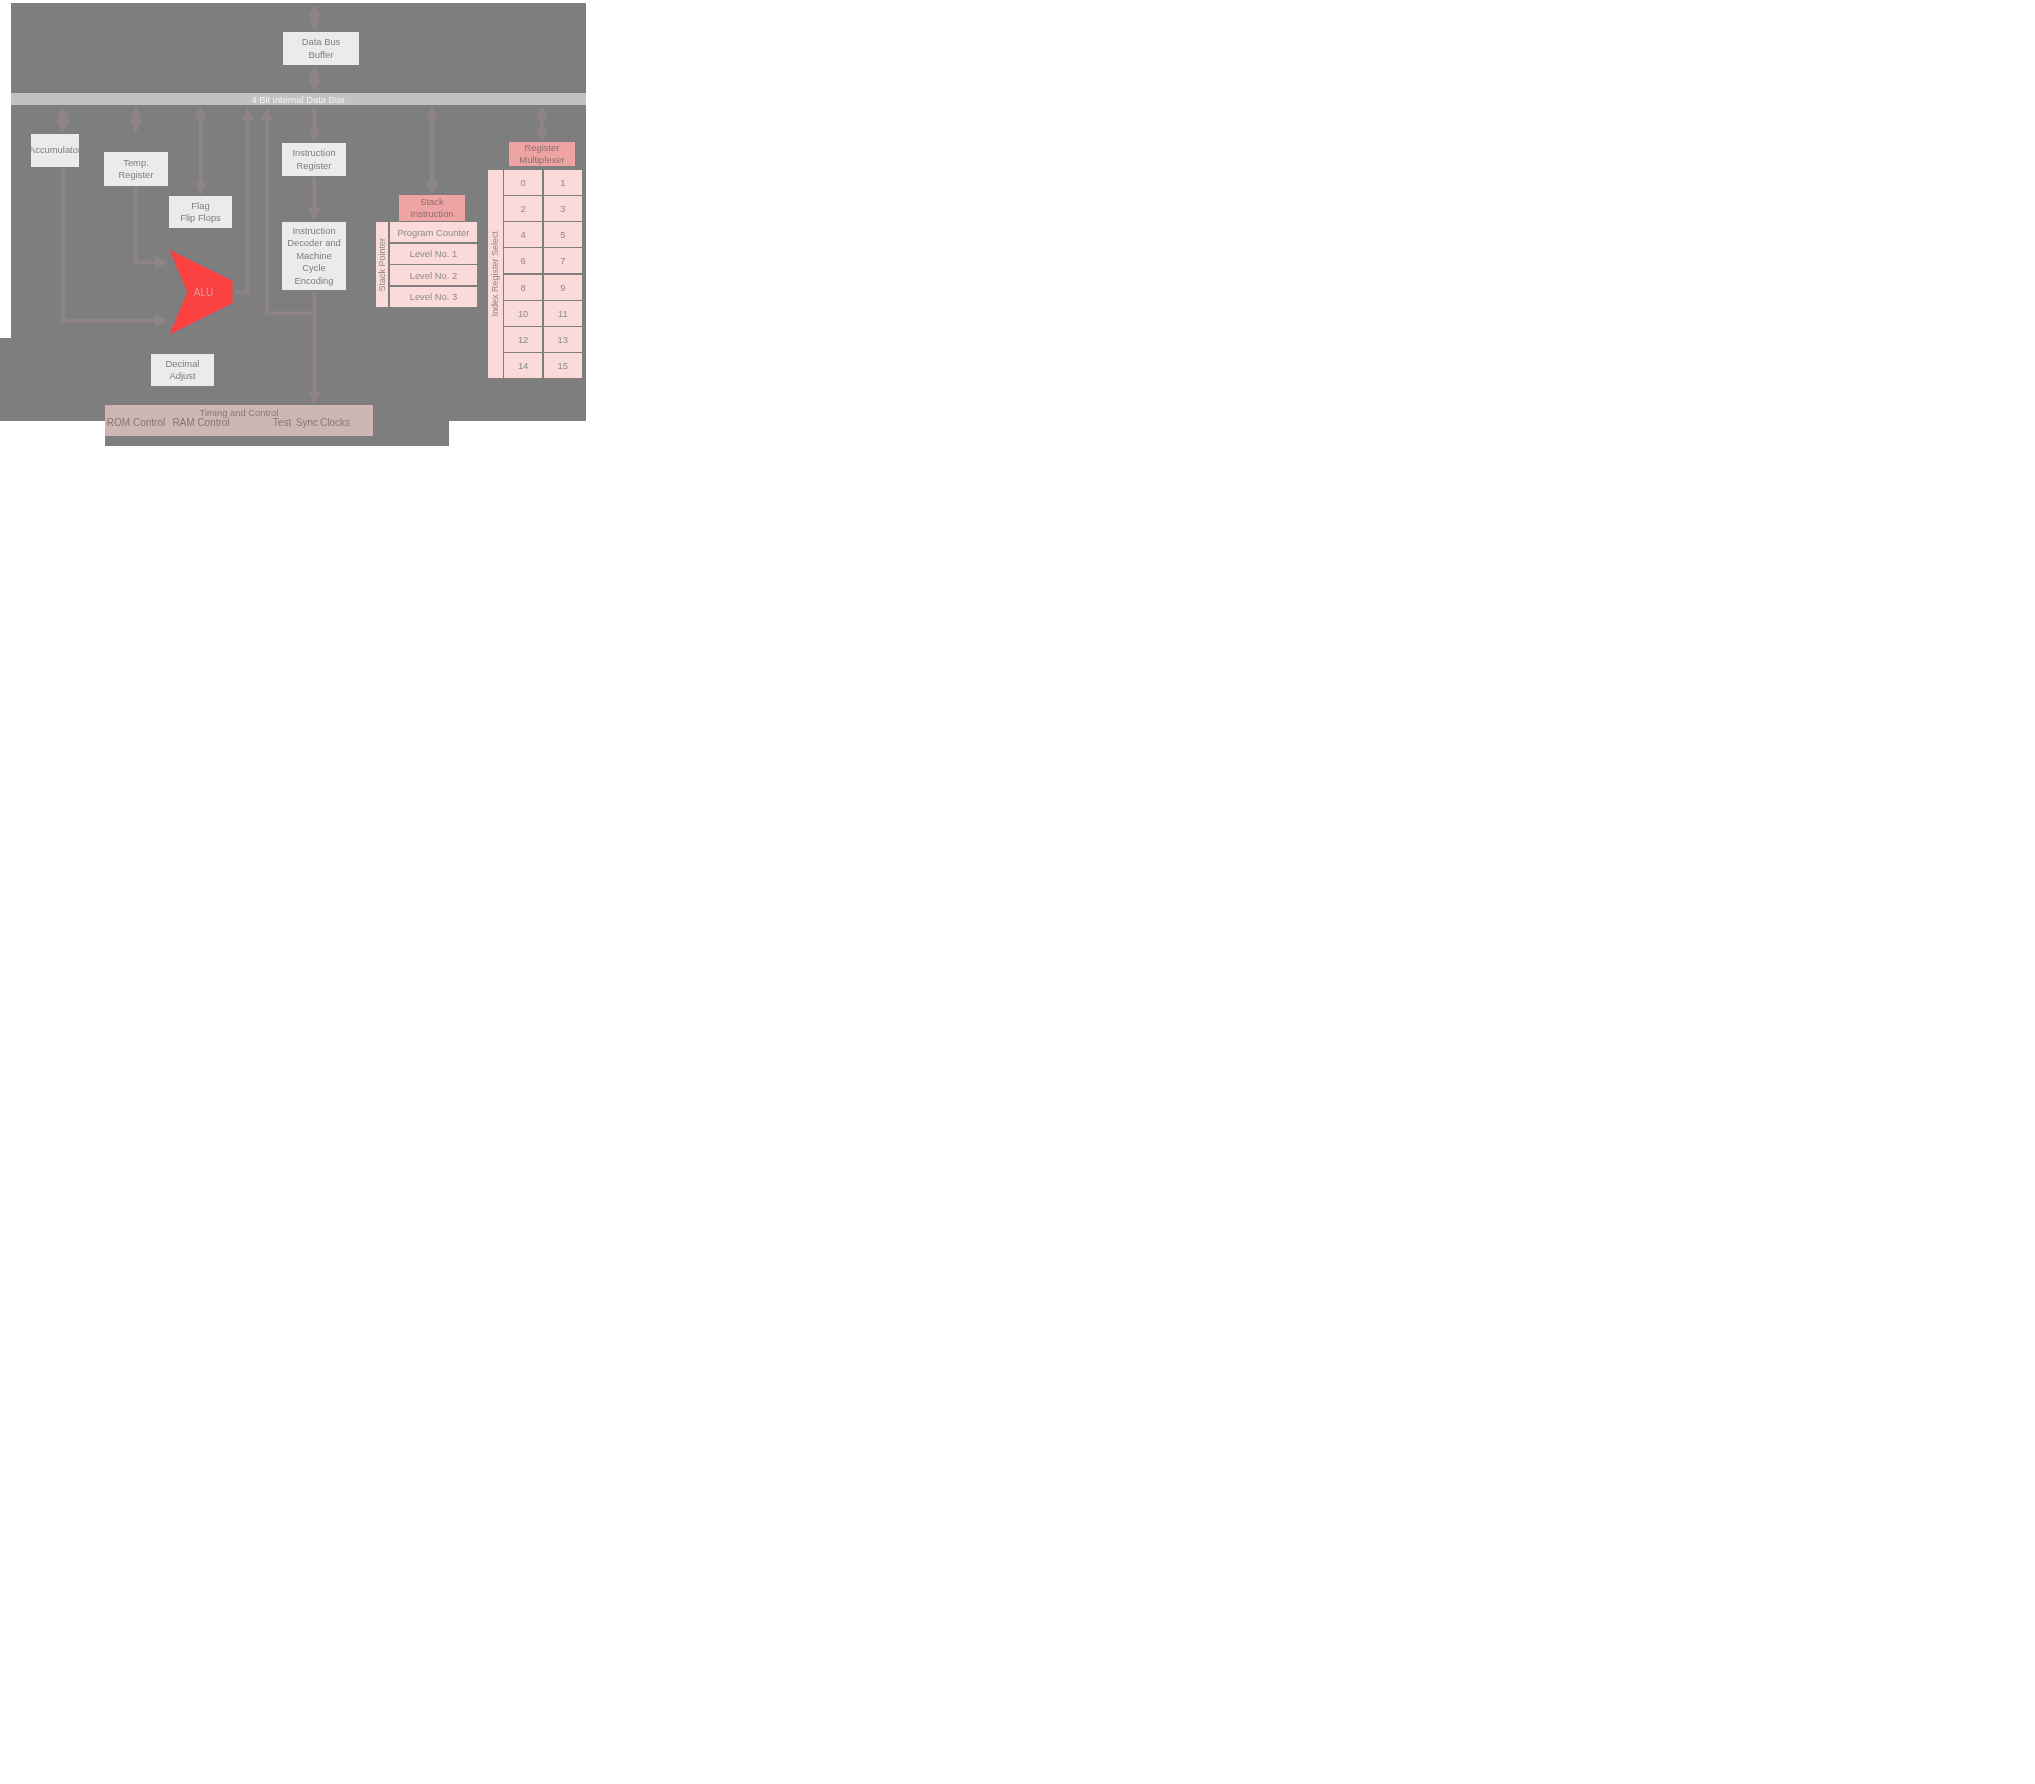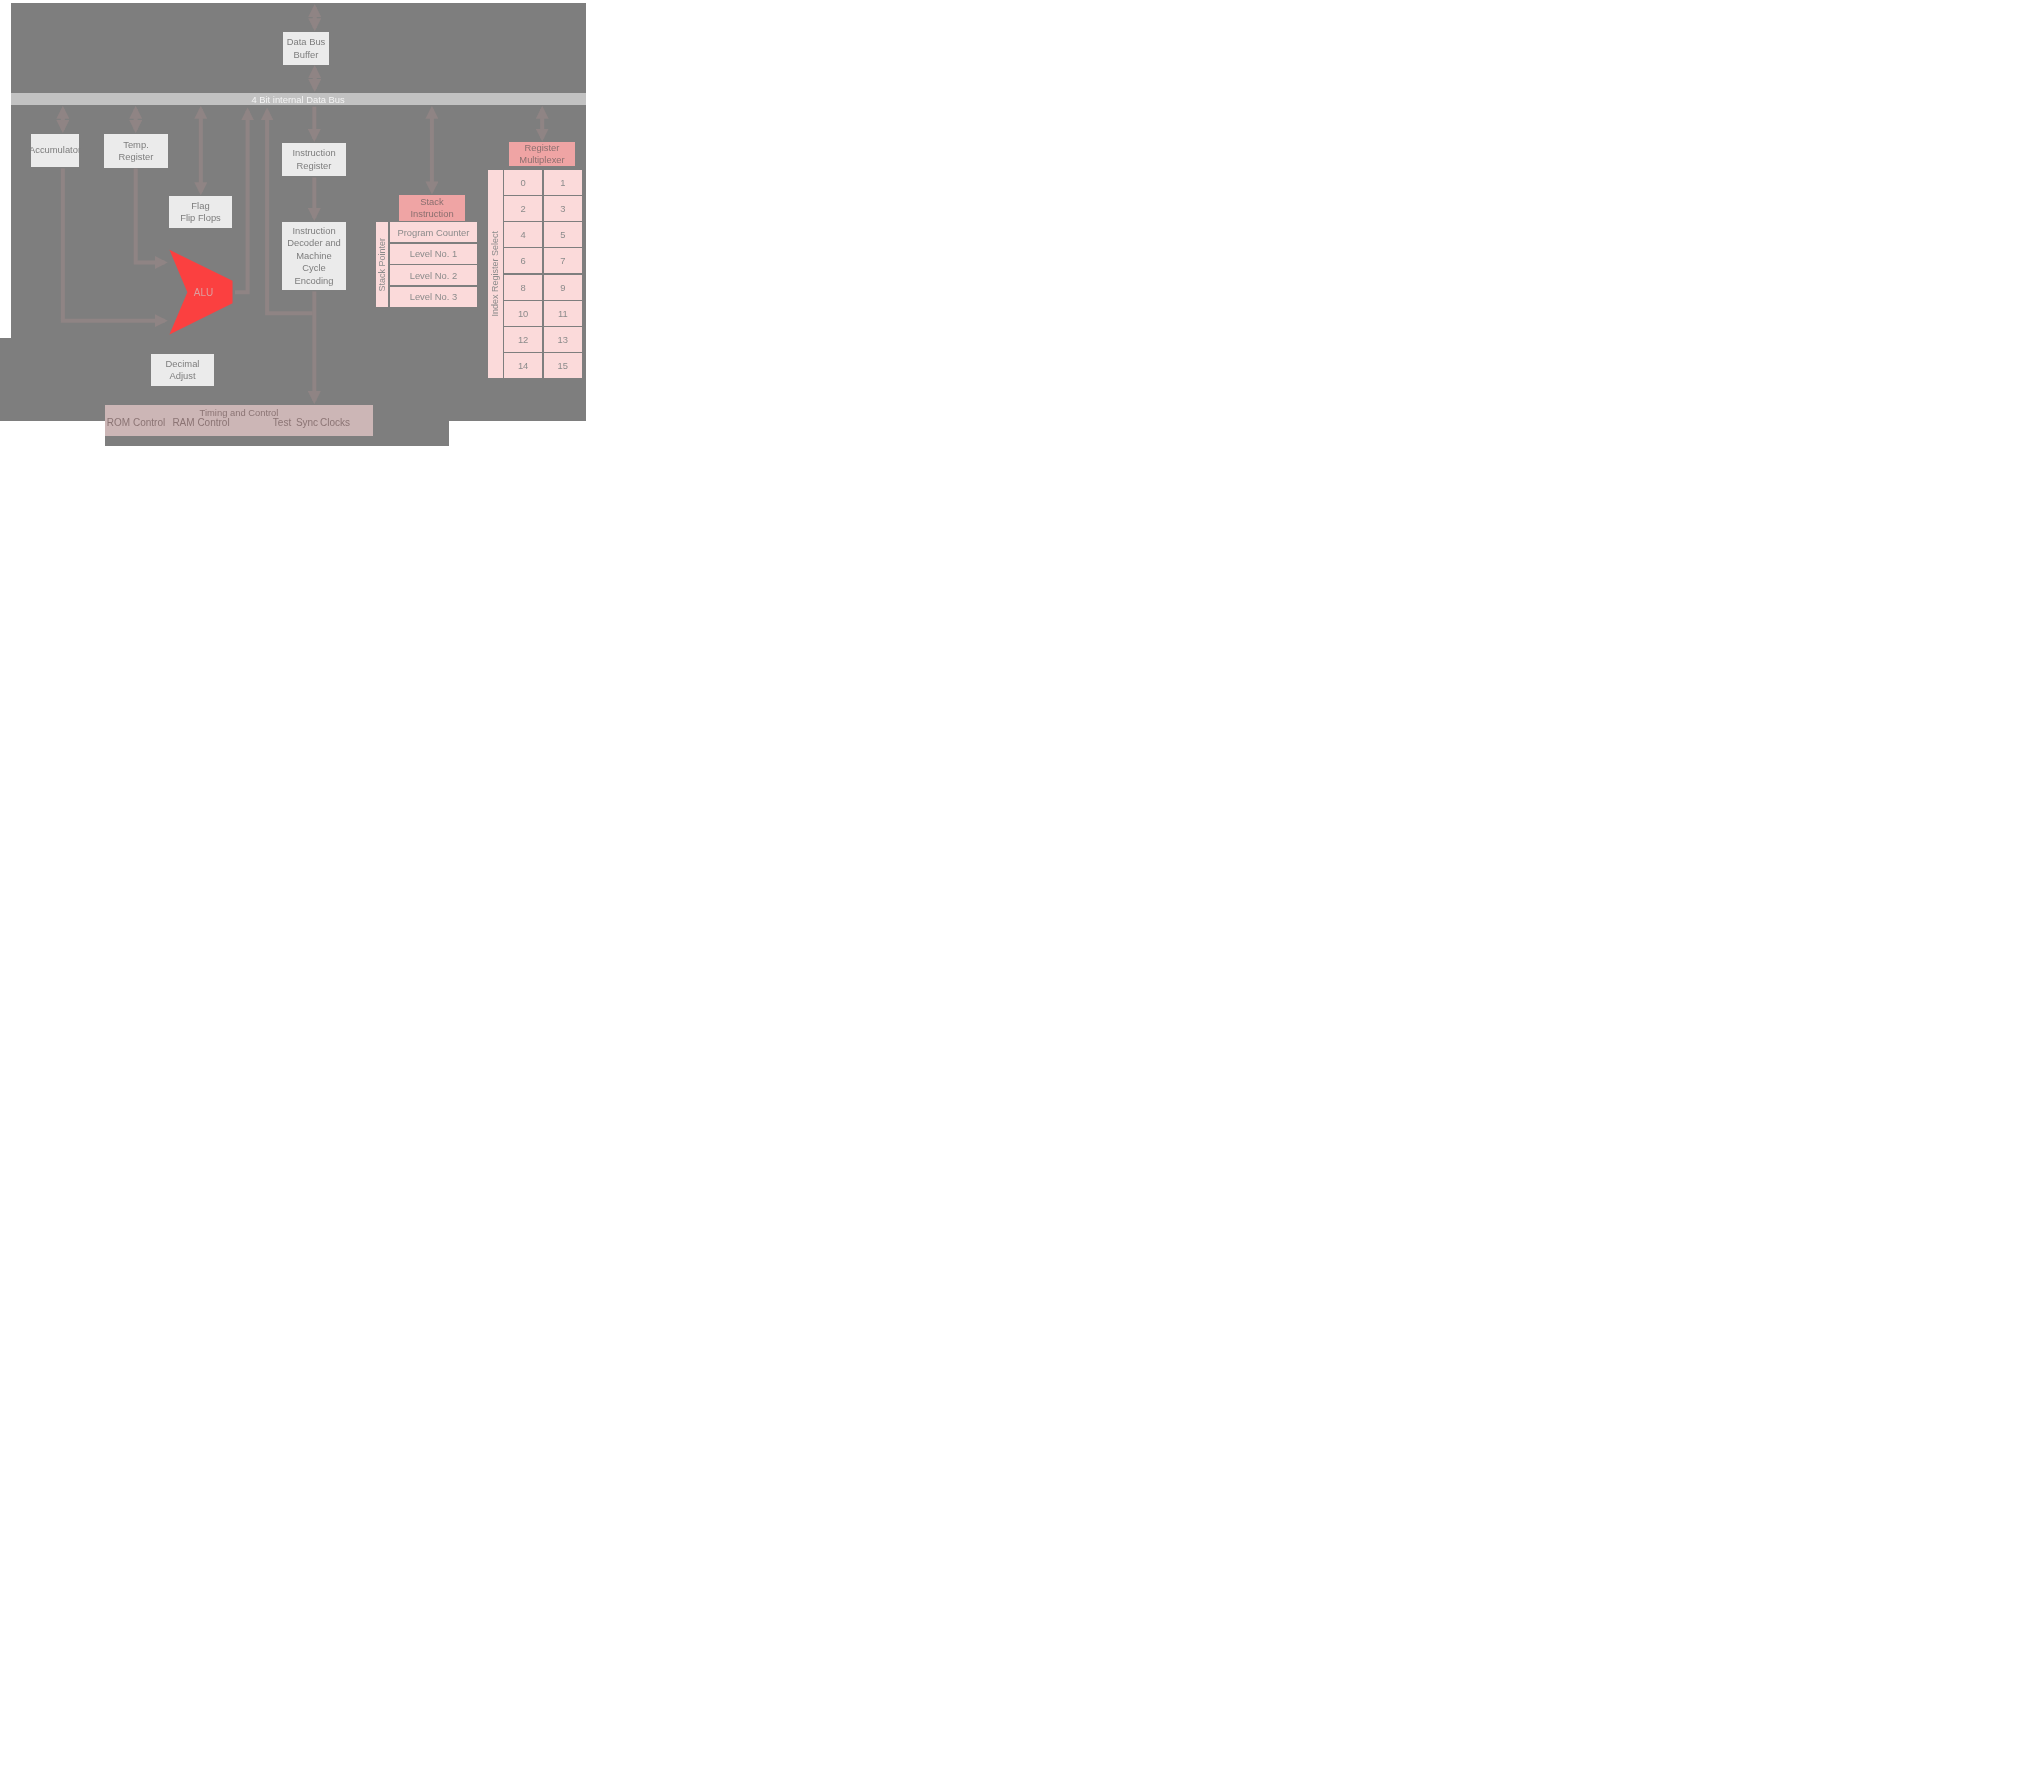--- a/index.html
+++ b/index.html
@@ -94,26 +94,26 @@
       <polyline points="577,718 608,718 608,272" marker-end="url(#ah)"></polyline>
       <polyline points="768,770 656,770 656,272" marker-end="url(#ah)"></polyline>
     </g>
     <polygon points="416,614 571,690 571,745 416,822 460,718" fill="#fb4040"></polygon>
   </svg>
 
   <div class="busbar">
     <span>4 Bit internal Data Bus</span>
   </div>
 
-  <div class="box" style="left:283px;top:32px;width:46px;height:33px;">Data Bus
+  <div class="box" style="left:283px;top:32px;width:76px;height:33px;">Data Bus
 Buffer</div>
 
   <div class="box" style="left:31px;top:134px;width:48px;height:33px;">Accumulator</div>
 
-  <div class="box" style="left:104px;top:134px;width:64px;height:34px;">Temp.
+  <div class="box" style="left:104px;top:152px;width:64px;height:34px;">Temp.
 Register</div>
 
   <div class="box" style="left:169px;top:196px;width:63px;height:32px;">Flag
 Flip Flops</div>
 
   <div class="alulabel">ALU</div>
 
   <div class="box" style="left:151px;top:354px;width:63px;height:32px;">Decimal
 Adjust</div>
 

